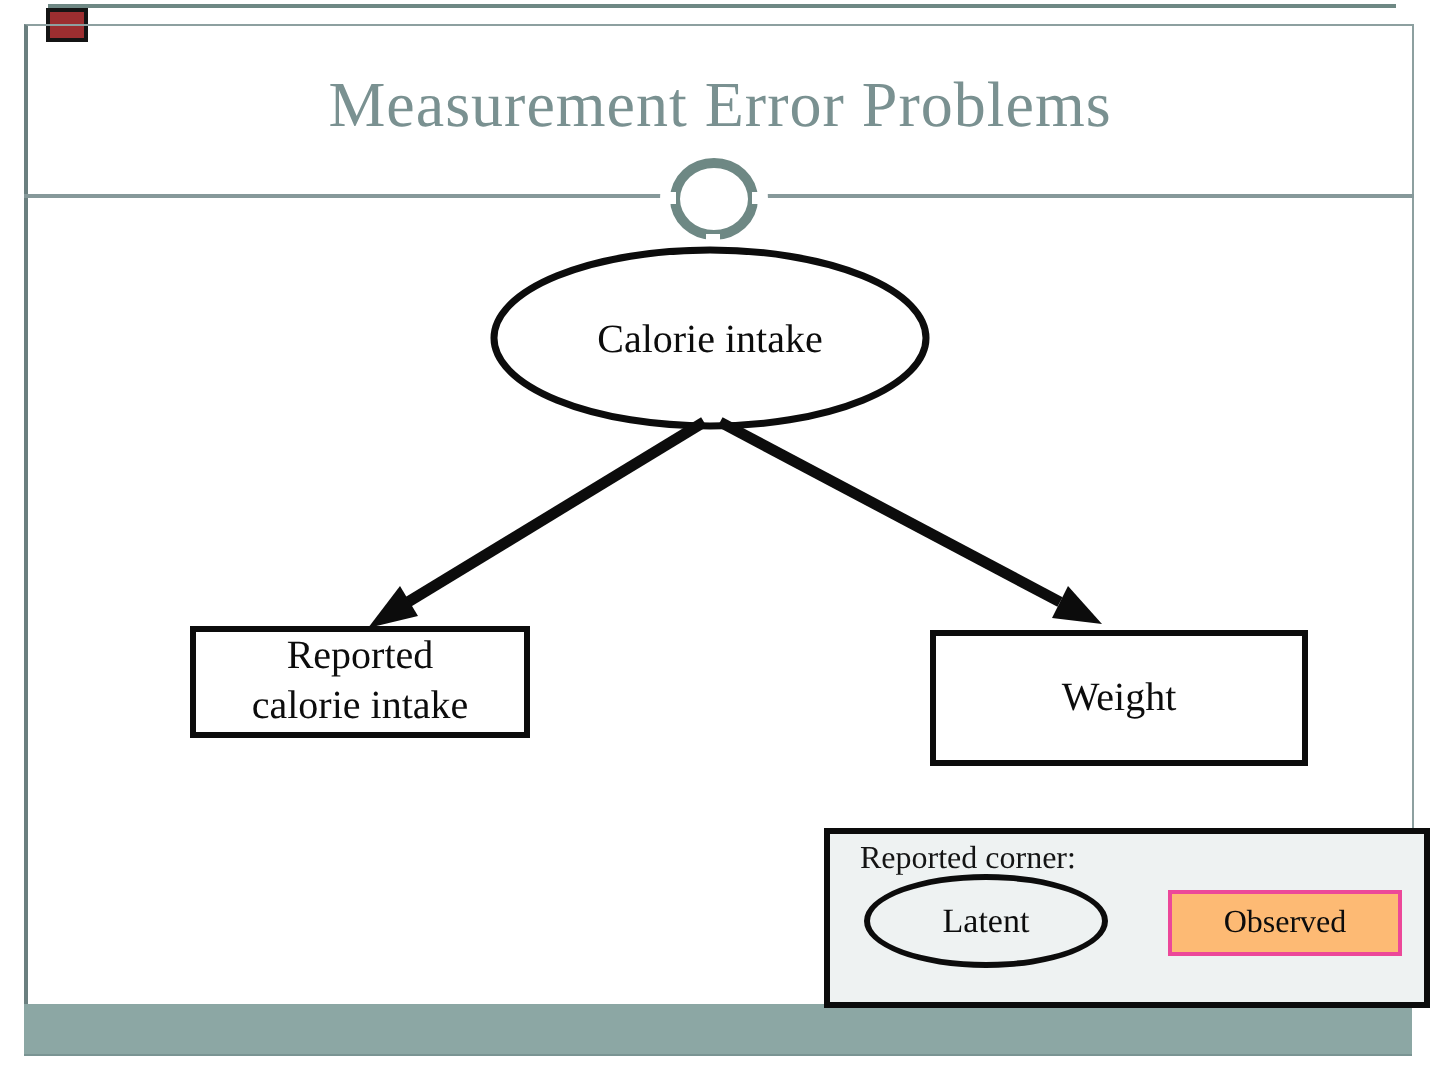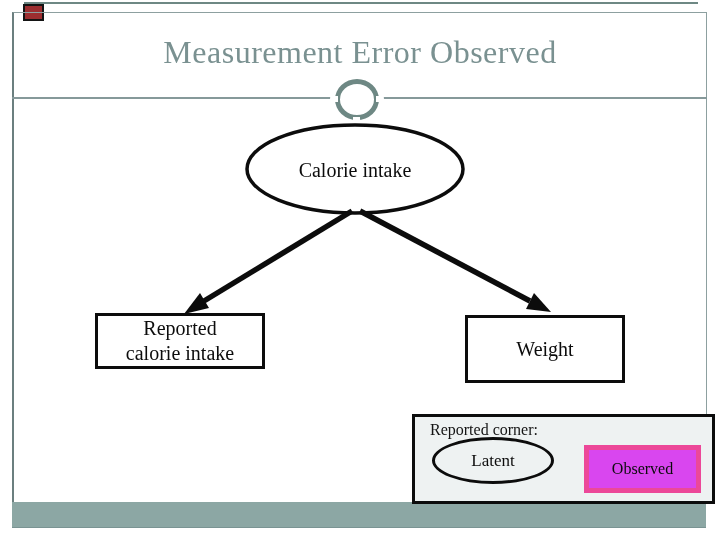--- a/index.html
+++ b/index.html
@@ -40,58 +40,58 @@
   .node-label{
     color:#0c0c0c;text-align:center;white-space:pre-line;line-height:1.25;
   }
   .top-node-label{left:245px;top:158px;width:220px;font-size:20px;}
   .rect-node{
     box-sizing:border-box;border:3px solid #0c0c0c;background:#ffffff;
     display:flex;align-items:center;justify-content:center;
     font-size:20px;color:#0c0c0c;text-align:center;white-space:pre-line;line-height:1.25;
   }
   .left-node{left:95px;top:313px;width:170px;height:56px;}
-  .right-node{left:465px;top:315px;width:160px;height:68px;}
+  .right-node{left:465px;top:315px;width:189px;height:68px;}
 
   
   .notation-panel{
     left:412px;top:414px;width:303px;height:90px;box-sizing:border-box;
     border:3px solid #0c0c0c;background:#EEF2F2;
   }
   .notation-heading{position:absolute;left:15px;top:4px;font-size:16px;color:#141414;}
   .latent-ellipse{
     position:absolute;left:17px;top:20px;width:122px;height:47px;box-sizing:border-box;
     border:3px solid #0c0c0c;border-radius:50%;
     display:flex;align-items:center;justify-content:center;
     font-size:17px;color:#0c0c0c;
   }
   .observed-rect{
-    position:absolute;left:169px;top:28px;width:117px;height:48px;box-sizing:border-box;
-    border:5px solid #ec4899;background:#d946ef;
+    position:absolute;left:169px;top:28px;width:117px;height:33px;box-sizing:border-box;
+    border:2px solid #ec4899;background:#fdba74;
     display:flex;align-items:center;justify-content:center;
     font-size:16px;color:#0c0c0c;
   }
 </style>
 </head>
 <body>
 
 <div class="abs slide" style="left:0;top:0;width:720px;height:540px;">
 
   <div class="abs top-rule"></div>
   <div class="abs red-square"></div>
   <div class="abs frame"></div>
   <div class="abs title-divider"></div>
   <div class="abs ring">
     <span class="notch notch-w"></span>
     <span class="notch notch-e"></span>
     <span class="notch notch-s"></span>
   </div>
   <div class="abs bottom-bar"></div>
 
-  <div class="abs page-title">Measurement Error Observed</div>
+  <div class="abs page-title">Measurement Error Problems</div>
 
   <svg class="abs diagram-svg" viewBox="0 0 720 540">
     <ellipse cx="355" cy="169" rx="108" ry="44" fill="#ffffff" stroke="#0c0c0c" stroke-width="3.5"></ellipse>
     <g>
       <line x1="352" y1="211" x2="204" y2="301" stroke="#0c0c0c" stroke-width="5.5"></line>
       <polygon points="184,314 200,293 209,308" fill="#0c0c0c"></polygon>
     </g>
     <g>
       <line x1="360" y1="211" x2="530" y2="301" stroke="#0c0c0c" stroke-width="5.5"></line>
       <polygon points="551,312 534,293 526,309" fill="#0c0c0c"></polygon>

